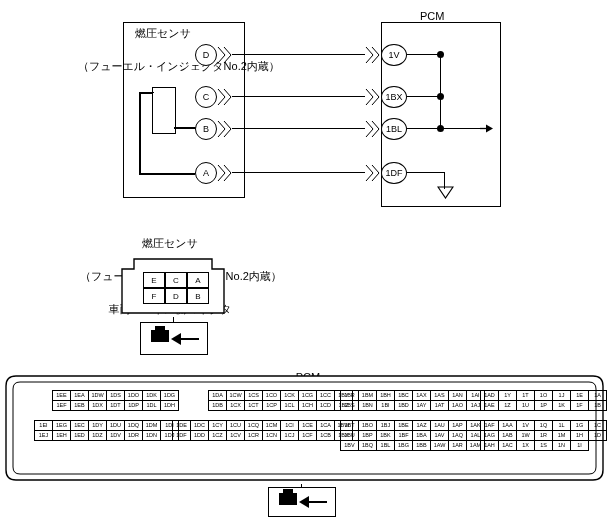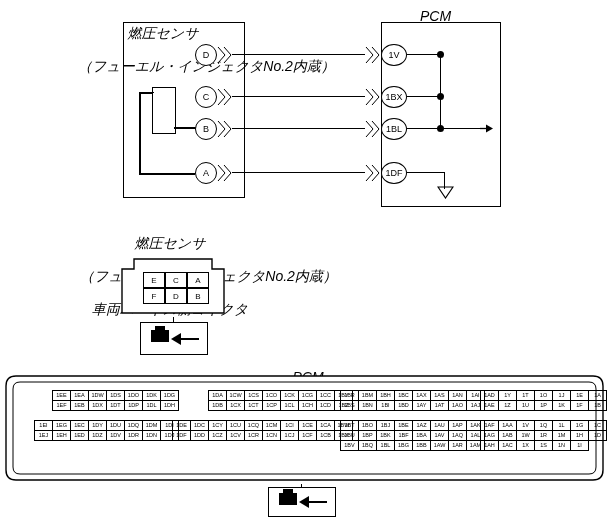--- a/index.html
+++ b/index.html
@@ -5,21 +5,21 @@
   html,body{margin:0;padding:0;}
   body{
     width:609px;height:517px;
     background:#ffffff;
     font-family:"Liberation Sans", sans-serif;
     color:#000000;
     position:relative;
     overflow:hidden;
   }
   .abs{position:absolute;}
-  .lbl{font-size:14px;line-height:11px;white-space:pre;font-style:italic;}
+  .lbl{font-size:11px;line-height:11px;white-space:pre;}
   .box{border:1.5px solid #000;box-sizing:border-box;}
   .wire{position:absolute;background:#000;}
   .circ{
     position:absolute;width:22px;height:22px;border:1px solid #000;border-radius:50%;
     box-sizing:border-box;font-size:9px;display:flex;align-items:center;justify-content:center;
     background:#fff;
   }
   .circ.wide{width:26px;}
   
   .conn-cell{

